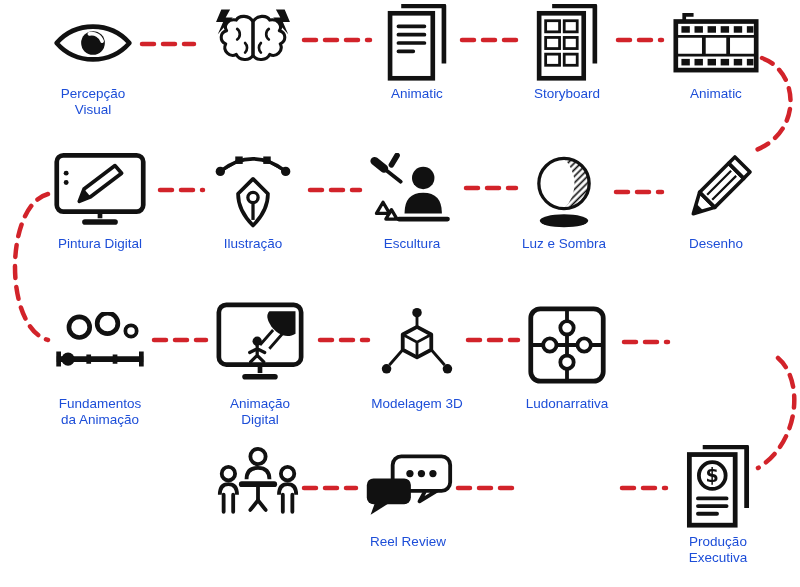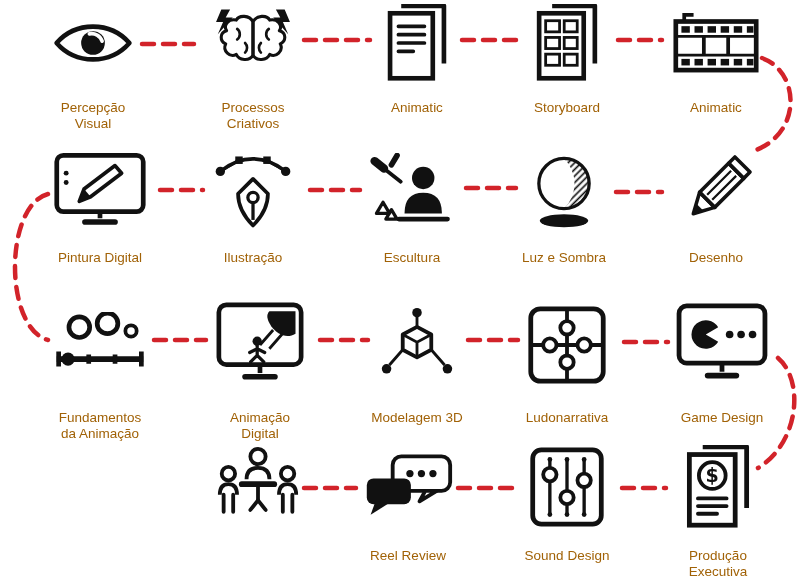--- a/index.html
+++ b/index.html
@@ -8,21 +8,21 @@
     font-family:"Liberation Sans", sans-serif;
   }
   #connectors{position:absolute;left:0;top:0;width:800px;height:587px;pointer-events:none;}
   .node{position:absolute;width:130px;display:flex;flex-direction:column;align-items:center;}
   .icon{display:flex;align-items:center;justify-content:center;}
   .r1 .icon{height:82px}
   .r2 .icon{height:86px}
   .r3 .icon{height:98px}
   .r4 .icon{height:90px}
   .label{
-    margin-top:16px;font-size:13.5px;line-height:1.22;color:#a16207;
+    margin-top:2px;font-size:13.5px;line-height:1.22;color:#1d4ed8;
     text-align:center;white-space:pre-line;
   }
   svg{display:block}
 </style>
 </head>
 <body>
 
 <div id="canvas">
 
   <svg id="connectors" viewBox="0 0 800 587">
@@ -71,22 +71,20 @@
     <div class="icon">
       <svg width="88" height="72" viewBox="0 0 100 80">
         <path d="M14 2 L24 2 L19 11 L27 11 L10 30 L16 16 L8 16 Z" fill="#111"></path>
         <path d="M86 2 L76 2 L81 11 L73 11 L90 30 L84 16 L92 16 Z" fill="#111"></path>
         <path d="M50 16 C46 8 34 8 31 14 C22 12 16 20 20 26 C12 28 12 38 19 41 C15 49 24 57 31 53 C34 60 46 61 50 54 Z" fill="none" stroke="#111" stroke-width="3.5" stroke-linejoin="round"></path>
         <path d="M50 16 C54 8 66 8 69 14 C78 12 84 20 80 26 C88 28 88 38 81 41 C85 49 76 57 69 53 C66 60 54 61 50 54 Z" fill="none" stroke="#111" stroke-width="3.5" stroke-linejoin="round"></path>
         <path d="M32 24 C36 27 36 33 32 36 M41 40 C44 43 44 48 41 51" fill="none" stroke="#111" stroke-width="3" stroke-linecap="round"></path>
         <path d="M68 24 C64 27 64 33 68 36 M59 40 C56 43 56 48 59 51" fill="none" stroke="#111" stroke-width="3" stroke-linecap="round"></path>
       </svg>
     </div>
-    <div class="label">Processos
-Criativos</div>
   </div>
 
   <div class="node r1" style="left:352px;top:2px">
     <div class="icon">
       <svg width="62" height="78" viewBox="0 0 66 84">
         <path d="M16 2 H62 V64" fill="none" stroke="#111" stroke-width="5" stroke-linejoin="round"></path>
         <rect x="4" y="10" width="46" height="70" fill="#fff" stroke="#111" stroke-width="5"></rect>
         <path d="M13 24 H41 M13 33 H41 M13 42 H41 M13 51 H29" stroke="#111" stroke-width="4" stroke-linecap="round"></path>
       </svg>
     </div>
@@ -265,34 +263,20 @@
         <path d="M43 5 V81 M5 43 H81" stroke="#111" stroke-width="4"></path>
         <circle cx="43" cy="25" r="7" fill="#fff" stroke="#111" stroke-width="4"></circle>
         <circle cx="25" cy="43" r="7" fill="#fff" stroke="#111" stroke-width="4"></circle>
         <circle cx="61" cy="43" r="7" fill="#fff" stroke="#111" stroke-width="4"></circle>
         <circle cx="43" cy="61" r="7" fill="#fff" stroke="#111" stroke-width="4"></circle>
       </svg>
     </div>
     <div class="label">Ludonarrativa</div>
   </div>
 
-  <div class="node r3" style="left:657px;top:296px">
-    <div class="icon">
-      <svg width="96" height="84" viewBox="0 0 100 88">
-        <rect x="5" y="3" width="90" height="60" rx="8" fill="none" stroke="#111" stroke-width="5"></rect>
-        <path d="M33 33 L46 25.5 A15 15 0 1 0 46 40.5 Z" fill="#111"></path>
-        <circle cx="58" cy="33" r="4" fill="#111"></circle>
-        <circle cx="70" cy="33" r="4" fill="#111"></circle>
-        <circle cx="82" cy="33" r="4" fill="#111"></circle>
-        <path d="M50 63 V72" stroke="#111" stroke-width="5"></path>
-        <path d="M35 76 H65" stroke="#111" stroke-width="6" stroke-linecap="round"></path>
-      </svg>
-    </div>
-    <div class="label">Game Design</div>
-  </div>
 
   <div class="node r4" style="left:193px;top:442px">
     <div class="icon">
       <svg width="88" height="84" viewBox="0 0 92 88">
         <circle cx="46" cy="12" r="8" fill="none" stroke="#111" stroke-width="4"></circle>
         <path d="M34 36 Q34 24 46 24 Q58 24 58 36" fill="none" stroke="#111" stroke-width="4"></path>
         <circle cx="15" cy="30" r="7" fill="none" stroke="#111" stroke-width="4"></circle>
         <path d="M6 52 Q6 41 15 41 Q24 41 24 52" fill="none" stroke="#111" stroke-width="4"></path>
         <path d="M10 52 V70 M20 52 V70" stroke="#111" stroke-width="4" stroke-linecap="round"></path>
         <circle cx="77" cy="30" r="7" fill="none" stroke="#111" stroke-width="4"></circle>
@@ -313,38 +297,20 @@
         <circle cx="62" cy="21" r="3.8" fill="#111"></circle>
         <circle cx="74" cy="21" r="3.8" fill="#111"></circle>
         <path d="M66 39 L60 50 L78 39 Z" fill="#fff" stroke="#111" stroke-width="4" stroke-linejoin="round"></path>
         <rect x="5" y="26" width="46" height="27" rx="7" fill="#111"></rect>
         <path d="M14 50 L9 64 L28 52 Z" fill="#111"></path>
       </svg>
     </div>
     <div class="label">Reel Review</div>
   </div>
 
-  <div class="node r4" style="left:502px;top:442px">
-    <div class="icon">
-      <svg width="80" height="82" viewBox="0 0 84 86">
-        <rect x="6" y="4" width="72" height="78" rx="9" fill="none" stroke="#111" stroke-width="5"></rect>
-        <path d="M24 14 V72 M42 14 V72 M60 14 V72" stroke="#111" stroke-width="3.5"></path>
-        <circle cx="24" cy="14" r="2.5" fill="#111"></circle>
-          <circle cx="24" cy="72" r="2.5" fill="#111"></circle>
-        <circle cx="42" cy="14" r="2.5" fill="#111"></circle>
-          <circle cx="42" cy="72" r="2.5" fill="#111"></circle>
-        <circle cx="60" cy="14" r="2.5" fill="#111"></circle>
-          <circle cx="60" cy="72" r="2.5" fill="#111"></circle>
-        <circle cx="24" cy="30" r="7" fill="#fff" stroke="#111" stroke-width="4"></circle>
-        <circle cx="42" cy="54" r="7" fill="#fff" stroke="#111" stroke-width="4"></circle>
-        <circle cx="60" cy="36" r="7" fill="#fff" stroke="#111" stroke-width="4"></circle>
-      </svg>
-    </div>
-    <div class="label">Sound Design</div>
-  </div>
 
   <div class="node r4" style="left:653px;top:442px">
     <div class="icon">
       <svg width="66" height="84" viewBox="0 0 68 88">
         <path d="M18 2 H64 V66" fill="none" stroke="#111" stroke-width="5" stroke-linejoin="round"></path>
         <rect x="4" y="10" width="48" height="74" fill="#fff" stroke="#111" stroke-width="5"></rect>
         <circle cx="28" cy="32" r="14" fill="none" stroke="#111" stroke-width="4"></circle>
         <text x="28" y="39" text-anchor="middle" font-family="'DejaVu Sans',sans-serif" font-size="20" font-weight="bold" fill="#111">$</text>
         <path d="M13 56 H43 M13 64 H43 M13 72 H33" stroke="#111" stroke-width="4" stroke-linecap="round"></path>
       </svg>

